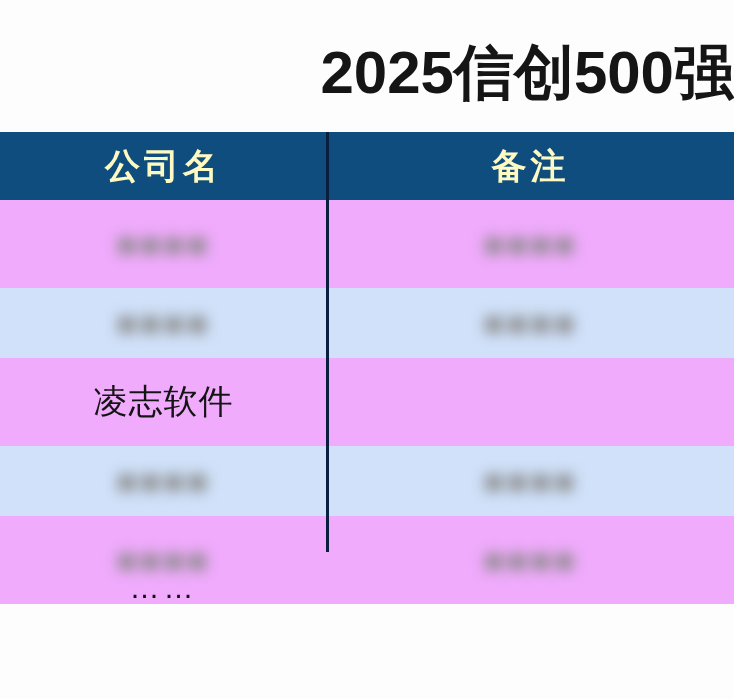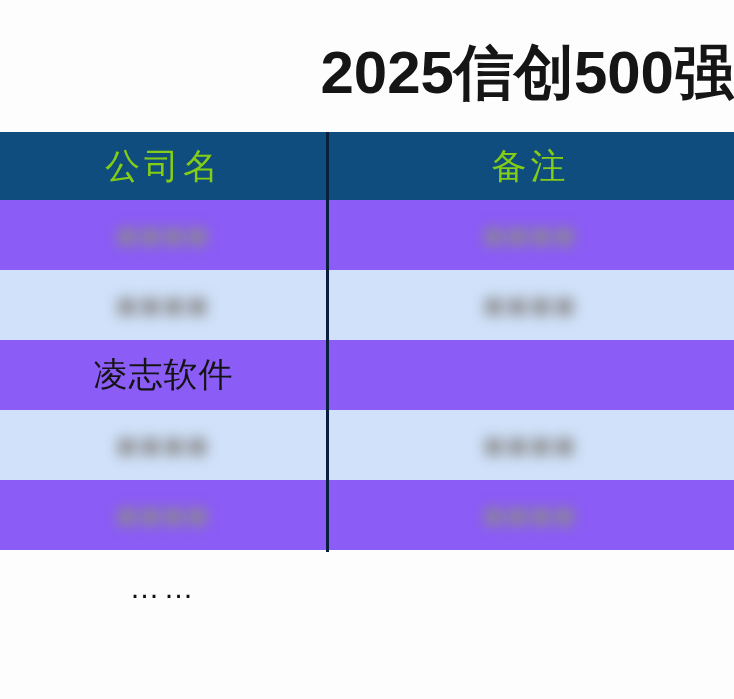--- a/index.html
+++ b/index.html
@@ -51,40 +51,40 @@
     position: relative;
     display: flex;
     width: 734px;
     box-sizing: border-box;
   }
 
   .row.header {
     height: 68px;
     background: #0e4d7d;
   }
-  .row.odd  { height: 70px; background: #8b5cf6; }
+  .row.odd  { height: 88px; background: #f0abfc; }
   .row.even { height: 70px; background: #d0e1f9; }
 
   .cell {
     display: flex;
     align-items: center;
     justify-content: center;
     box-sizing: border-box;
     height: 100%;
     font-size: 34px;
     color: #1a1a1a;
     font-family: "Liberation Sans", "DejaVu Sans", sans-serif;
   }
   .cell.left  { width: 327px; }
   .cell.right { width: 407px; }
 
   .row.header .cell {
-    color: #84cc16;
+    color: #fef9c3;
     font-size: 35px;
-    font-weight: 400;
+    font-weight: 700;
     letter-spacing: 4px;
   }
 
   
   .cell.clear {
     color: #141414;
     font-weight: 400;
     letter-spacing: 1px;
   }
 

